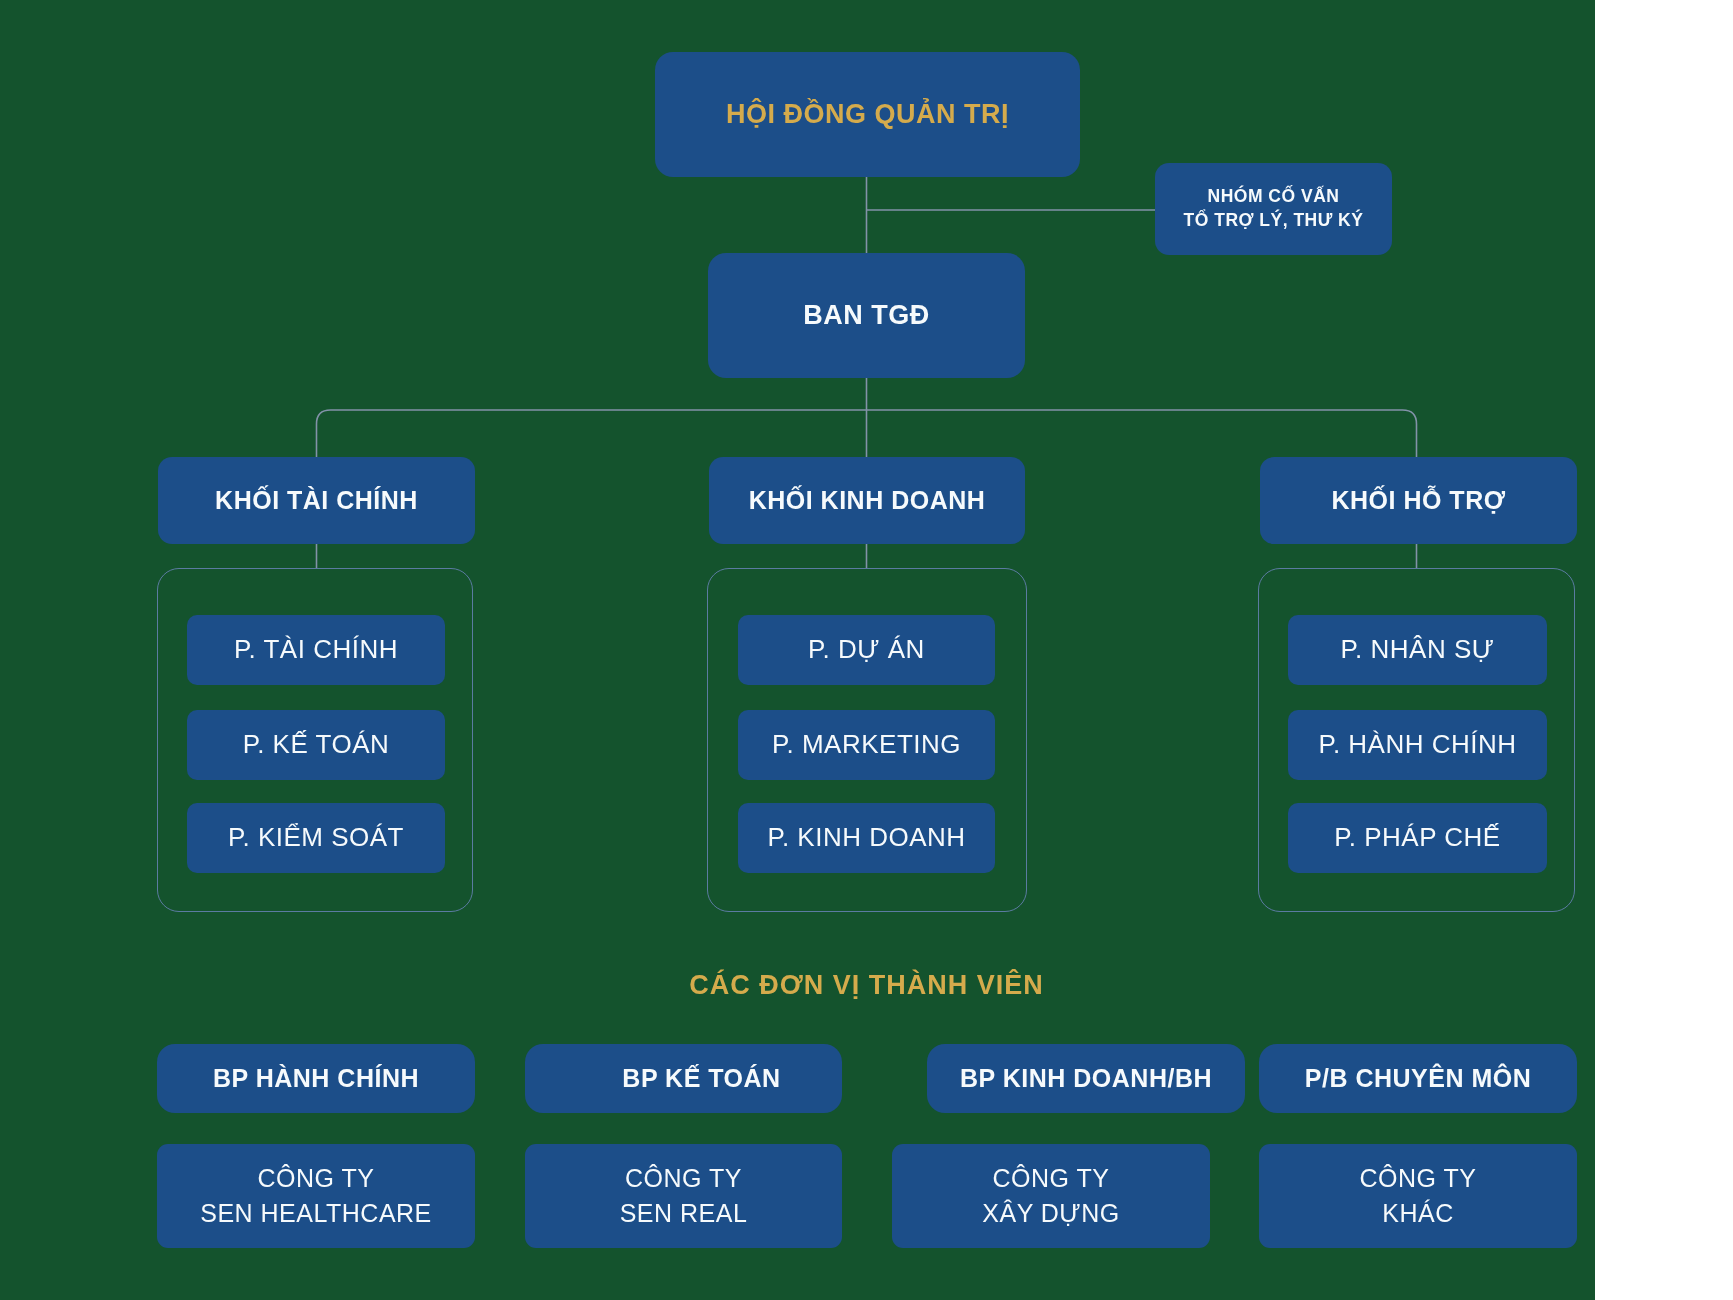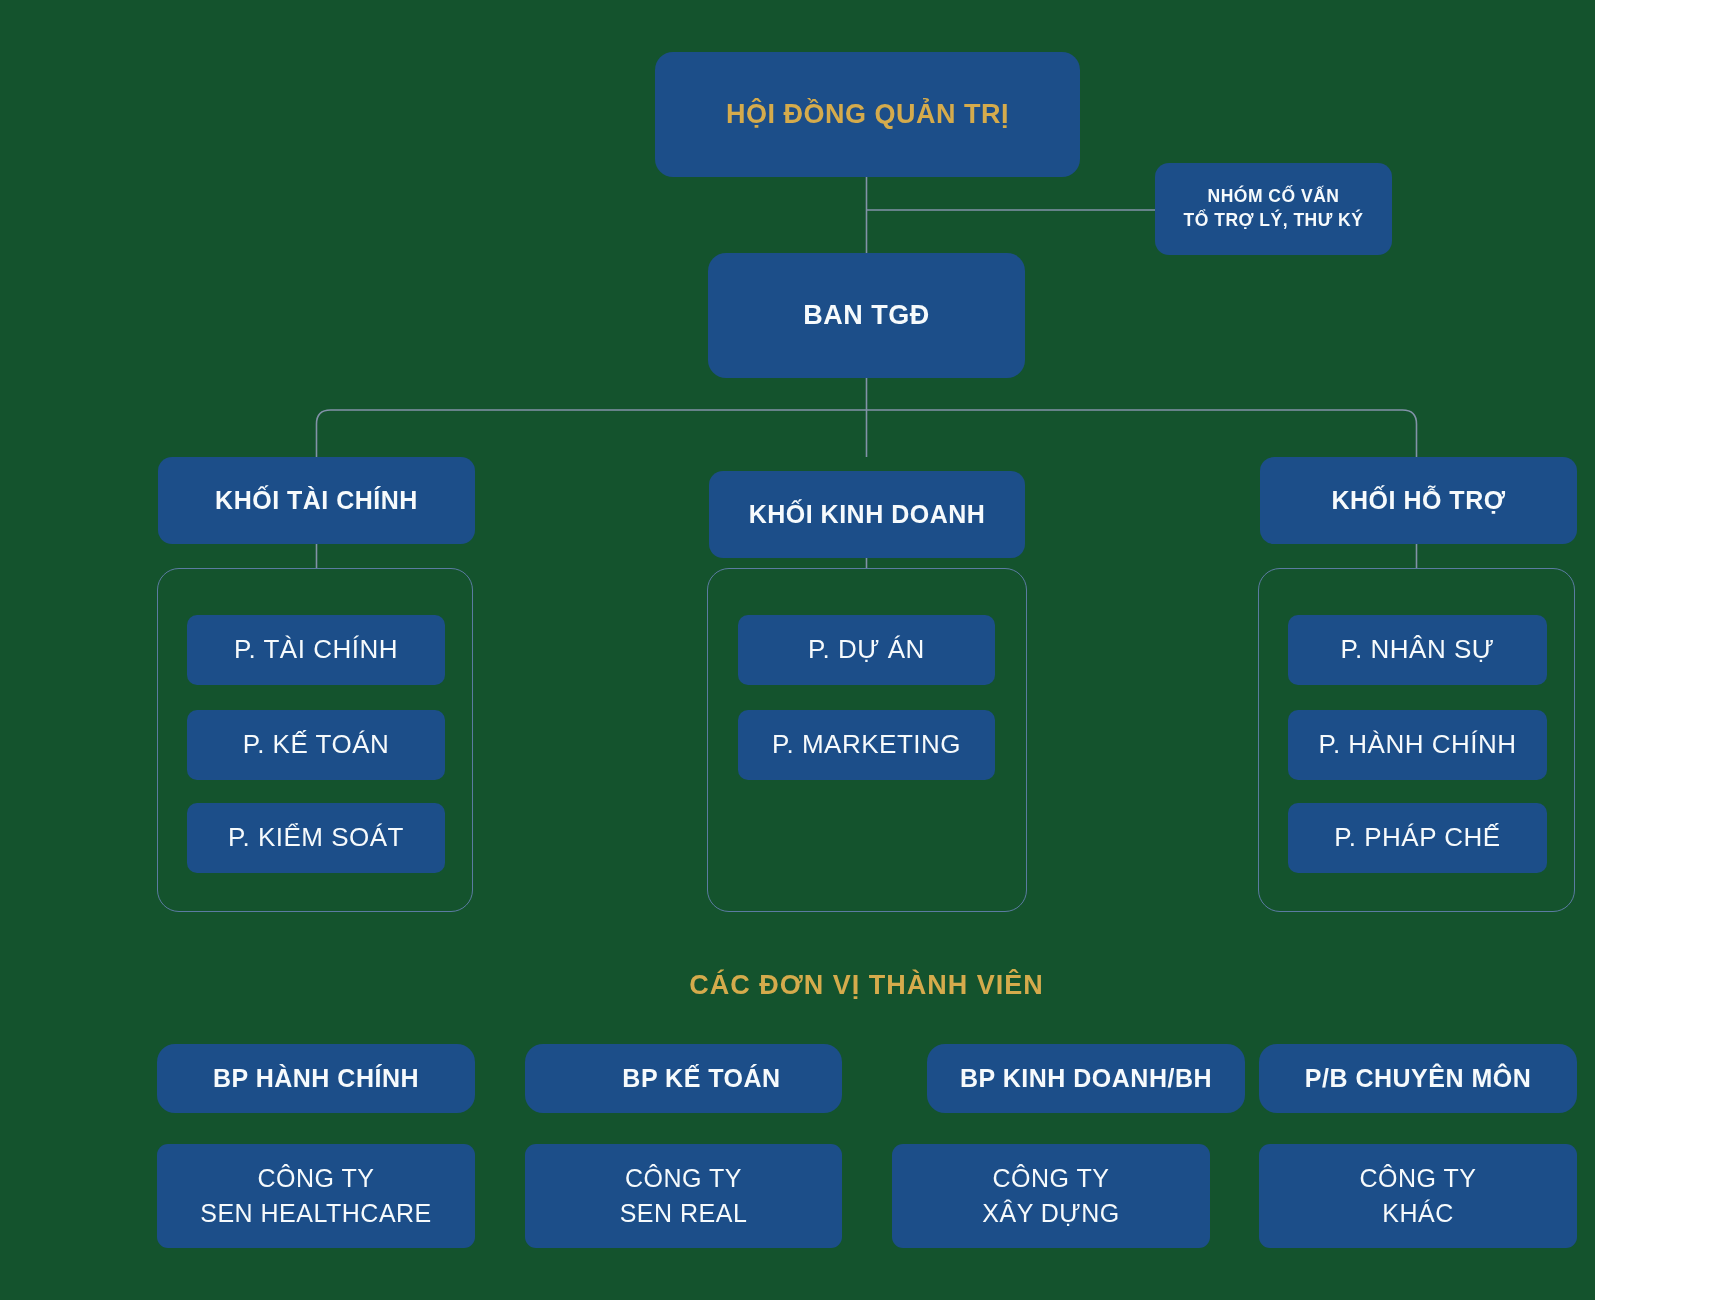--- a/index.html
+++ b/index.html
@@ -92,21 +92,21 @@
     </span>
   </div>
 
   <div class="node big" style="left:708px; top:253px; width:317px; height:125px;">
     <span>BAN TGĐ</span>
   </div>
 
   <div class="node header" style="left:158px; top:457px; width:317px; height:87px;">
     <span>KHỐI TÀI CHÍNH</span>
   </div>
-  <div class="node header" style="left:709px; top:471px; width:316px; height:87px;">
+  <div class="node header" style="left:709px; top:457px; width:316px; height:87px;">
     <span>KHỐI KINH DOANH</span>
   </div>
   <div class="node header" style="left:1260px; top:457px; width:317px; height:87px;">
     <span>KHỐI HỖ TRỢ</span>
   </div>
 
   <div class="group-frame" style="left:157px; top:568px; width:316px; height:344px;"></div>
   <div class="group-frame" style="left:707px; top:568px; width:320px; height:344px;"></div>
   <div class="group-frame" style="left:1258px; top:568px; width:317px; height:344px;"></div>
 
@@ -118,20 +118,23 @@
   </div>
   <div class="node dept" style="left:187px; top:803px; width:258px; height:70px;">
     <span>P. KIỂM SOÁT</span>
   </div>
 
   <div class="node dept" style="left:738px; top:615px; width:257px; height:70px;">
     <span>P. DỰ ÁN</span>
   </div>
   <div class="node dept" style="left:738px; top:710px; width:257px; height:70px;">
     <span>P. MARKETING</span>
+  </div>
+  <div class="node dept" style="left:738px; top:803px; width:257px; height:70px;">
+    <span>P. KINH DOANH</span>
   </div>
 
   <div class="node dept" style="left:1288px; top:615px; width:259px; height:70px;">
     <span>P. NHÂN SỰ</span>
   </div>
   <div class="node dept" style="left:1288px; top:710px; width:259px; height:70px;">
     <span>P. HÀNH CHÍNH</span>
   </div>
   <div class="node dept" style="left:1288px; top:803px; width:259px; height:70px;">
     <span>P. PHÁP CHẾ</span>

